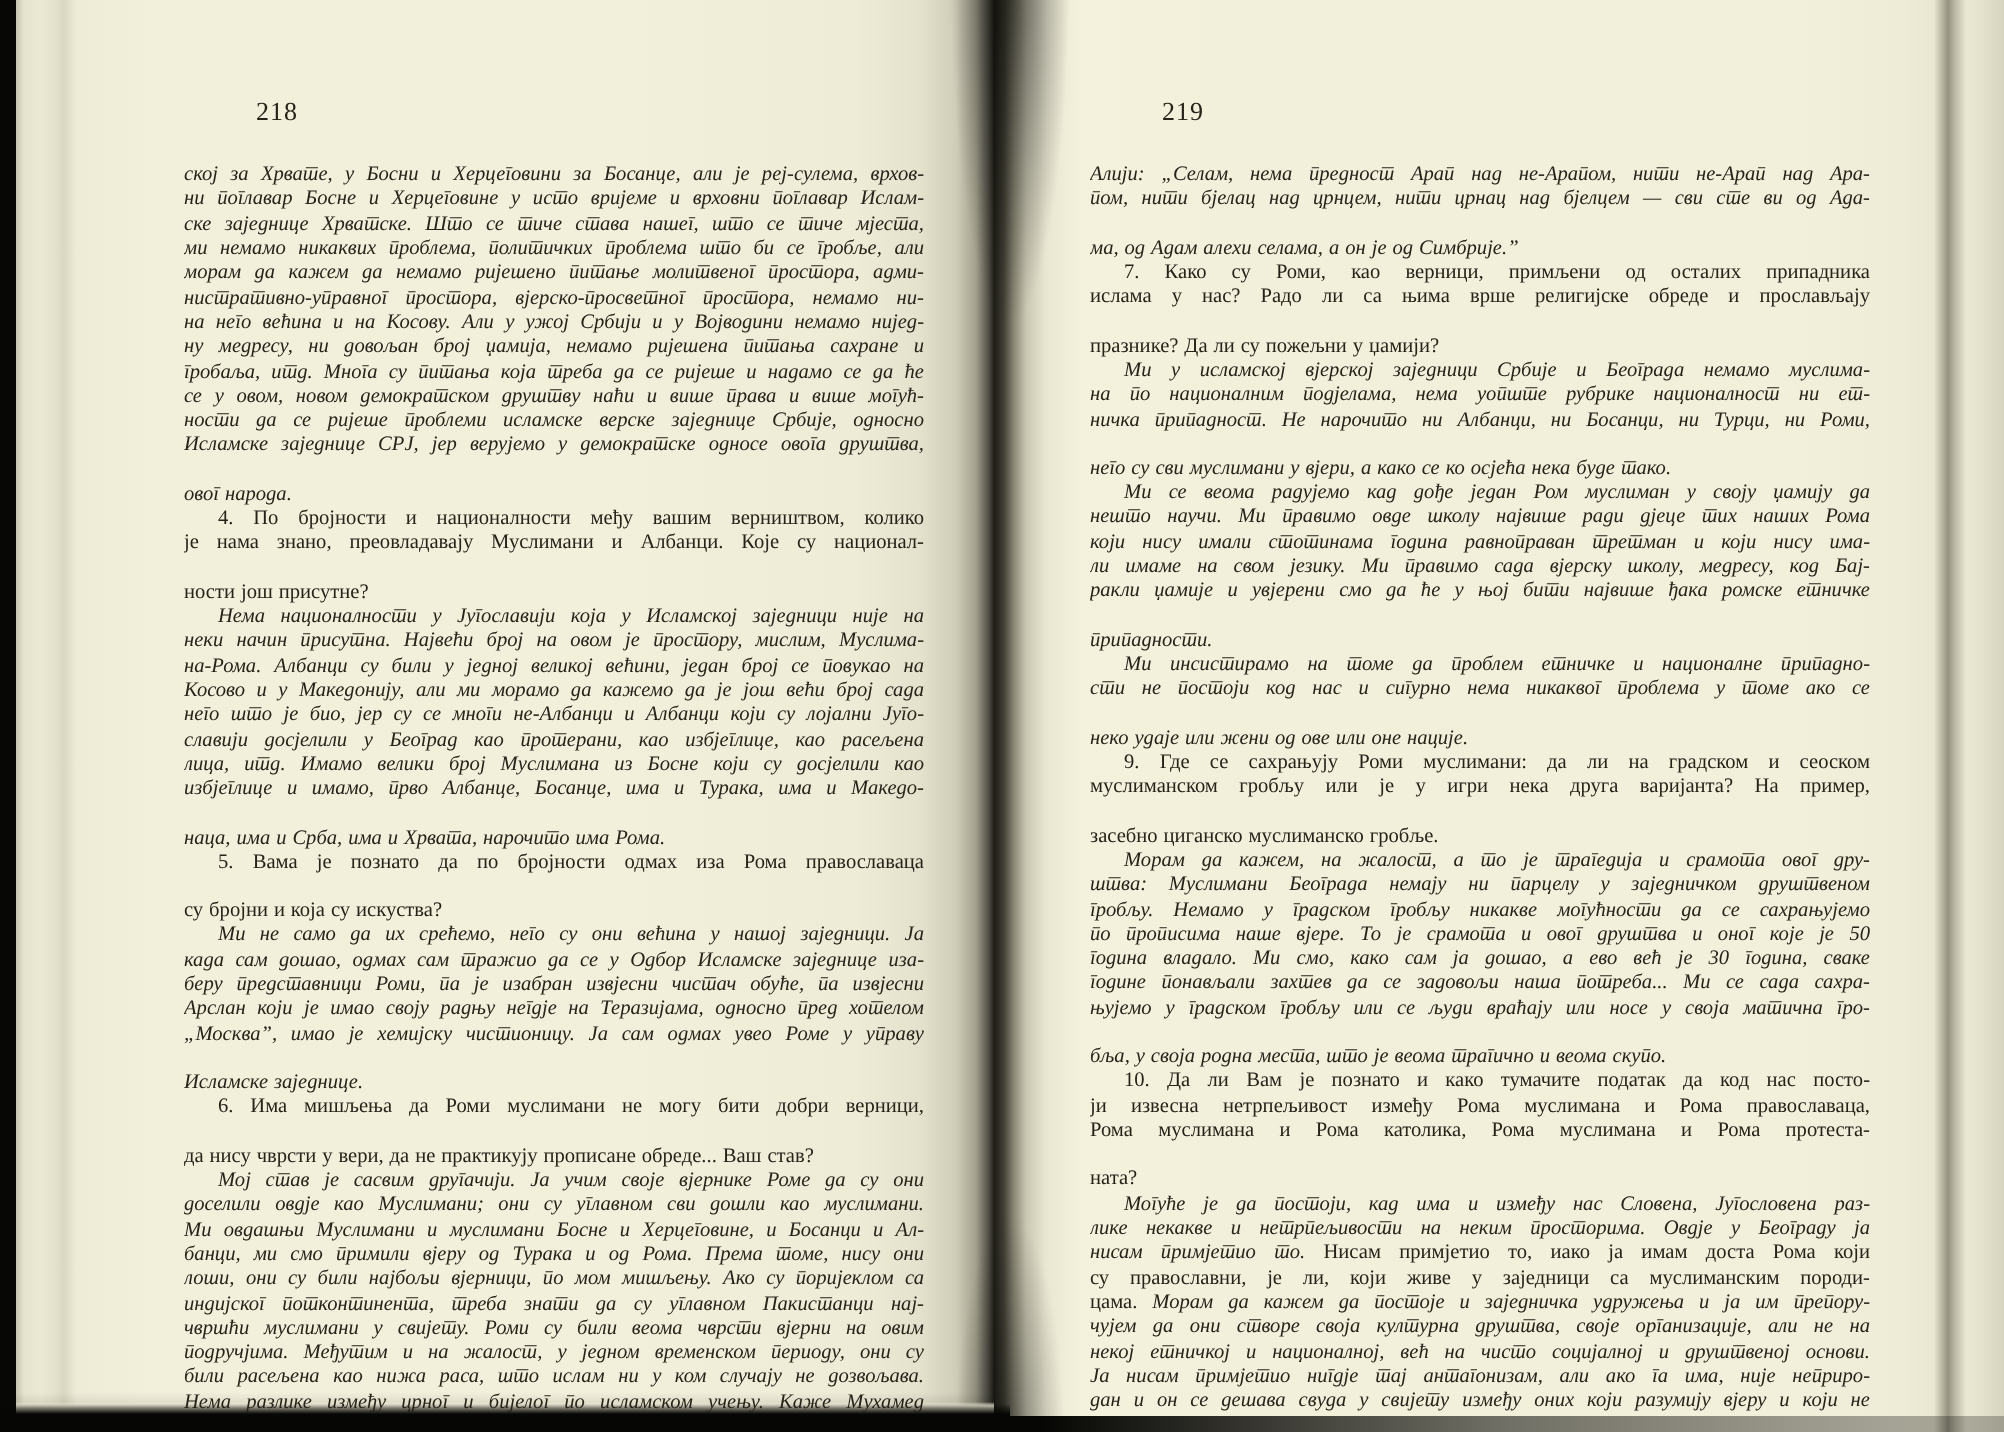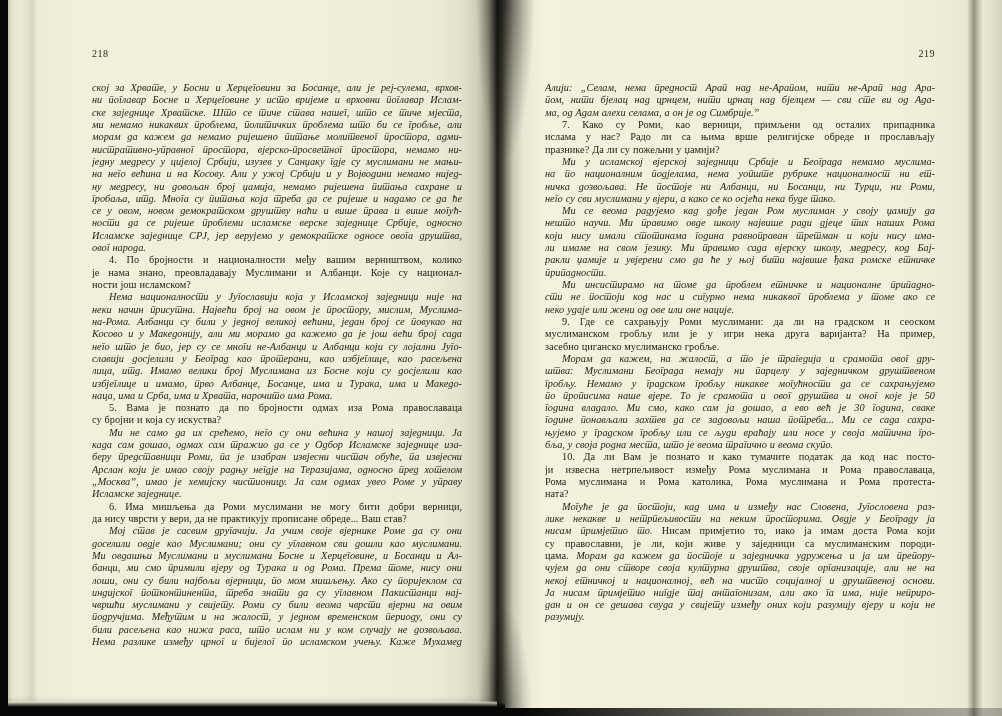--- a/index.html
+++ b/index.html
@@ -44,32 +44,32 @@
     background:linear-gradient(0deg,#d4d1bc 0px,#e7e4cf 5px,rgba(0,0,0,.07) 7px,rgba(0,0,0,0) 12px);
   }
   .bottom-edge{
     position:absolute;left:0;bottom:0;width:100%;height:8px;
     background:linear-gradient(90deg,#060604 0,#060604 52%,rgba(6,6,4,.55) 75%,rgba(6,6,4,.25) 100%);
   }
   .bottom-edge-left{
     position:absolute;left:0;bottom:0;width:505px;height:14px;
     background:linear-gradient(0deg,#060604 9px,rgba(6,6,4,.45) 12px,rgba(6,6,4,0) 14px);
   }
-  .pagenum{position:absolute;top:48px;font-size:10px;letter-spacing:.5px;}
+  .pagenum{position:absolute;top:48px;font-size:13px;letter-spacing:.5px;margin-left:36px;}
   #left-num{left:92px;}
-  #right-num{left:545px;width:390px;text-align:right;}
+  #right-num{left:545px;width:390px;}
   .textcol{position:absolute;top:82px;font-size:10.3px;line-height:12.32px;font-family:Liberation Serif, serif;}
   #left-text{left:92px;width:370px;}
   #right-text{left:545px;width:390px;}
   .line{
     height:12.32px;overflow:hidden;
     text-align:justify;text-align-last:justify;
     word-spacing:.4px;
   }
-  .line.lastline{text-align-last:left;}
+  .line.lastline{text-align-last:left;margin-top:12px;}
   .line.indent{padding-left:17px;}
   .it{font-style:italic;}
   .rm{font-style:normal;}
 </style>
 </head>
 <body>
 
 <div class="photo">
   <div class="page-left"></div>
   <div class="page-right"></div>
@@ -83,33 +83,32 @@
   <div class="pagenum" id="right-num">219</div>
 
   <div class="textcol" id="left-text">
       <div>
         <div class="line it">ској за Хрвате, у Босни и Херцеговини за Босанце, али је реј-сулема, врхов-</div>
         <div class="line it">ни поглавар Босне и Херцеговине у исто вријеме и врховни поглавар Ислам-</div>
         <div class="line it">ске заједнице Хрватске. Што се тиче става нашег, што се тиче мјеста,</div>
         <div class="line it">ми немамо никаквих проблема, политичких проблема што би се гробље, али</div>
         <div class="line it">морам да кажем да немамо ријешено питање молитвеног простора, адми-</div>
         <div class="line it">нистративно-управног простора, вјерско-просветног простора, немамо ни-</div>
-        <div class="line it">једну медресу у цијелој Србији, изузев у Санџаку гдје су муслимани не мањи-</div>
         <div class="line it">на него већина и на Косову. Али у ужој Србији и у Војводини немамо нијед-</div>
         <div class="line it">ну медресу, ни довољан број џамија, немамо ријешена питања сахране и</div>
         <div class="line it">гробаља, итд. Многа су питања која треба да се ријеше и надамо се да ће</div>
         <div class="line it">се у овом, новом демократском друштву наћи и више права и више могућ-</div>
         <div class="line it">ности да се ријеше проблеми исламске верске заједнице Србије, односно</div>
         <div class="line it">Исламске заједнице СРЈ, јер верујемо у демократске односе овога друштва,</div>
         <div class="line it lastline">овог народа.</div>
       </div>
       <div>
         <div class="line rm indent">4. По бројности и националности међу вашим верништвом, колико</div>
         <div class="line rm">је нама знано, преовладавају Муслимани и Албанци. Које су национал-</div>
-        <div class="line rm lastline">ности још исламском?</div>
+        <div class="line rm lastline">ности још присутне?</div>
       </div>
       <div>
         <div class="line it indent">Нема националности у Југославији која у Исламској заједници није на</div>
         <div class="line it">неки начин присутна. Највећи број на овом је простору, мислим, Муслима-</div>
         <div class="line it">на-Рома. Албанци су били у једној великој већини, један број се повукао на</div>
         <div class="line it">Косово и у Македонију, али ми морамо да кажемо да је још већи број сада</div>
         <div class="line it">него што је био, јер су се многи не-Албанци и Албанци који су лојални Југо-</div>
         <div class="line it">славији досјелили у Београд као протерани, као избјеглице, као расељена</div>
         <div class="line it">лица, итд. Имамо велики број Муслимана из Босне који су досјелили као</div>
         <div class="line it">избјеглице и имамо, прво Албанце, Босанце, има и Турака, има и Македо-</div>
@@ -151,21 +150,21 @@
         <div class="line it lastline">ма, од Адам алехи селама, а он је од Симбрије.”</div>
       </div>
       <div>
         <div class="line rm indent">7. Како су Роми, као верници, примљени од осталих припадника</div>
         <div class="line rm">ислама у нас? Радо ли са њима врше религијске обреде и прослављају</div>
         <div class="line rm lastline">празнике? Да ли су пожељни у џамији?</div>
       </div>
       <div>
         <div class="line it indent">Ми у исламској вјерској заједници Србије и Београда немамо муслима-</div>
         <div class="line it">на по националним подјелама, нема уопште рубрике националност ни ет-</div>
-        <div class="line it">ничка дозвољава. Не постоје ни Албанци, ни Босанци, ни Турци, ни Роми,</div>
+        <div class="line it">ничка припадност. Не нарочито ни Албанци, ни Босанци, ни Турци, ни Роми,</div>
         <div class="line it lastline">него су сви муслимани у вјери, а како се ко осјећа нека буде тако.</div>
       </div>
       <div>
         <div class="line it indent">Ми се веома радујемо кад дође један Ром муслиман у своју џамију да</div>
         <div class="line it">нешто научи. Ми правимо овде школу највише ради дјеце тих наших Рома</div>
         <div class="line it">који нису имали стотинама година равноправан третман и који нису има-</div>
         <div class="line it">ли имаме на свом језику. Ми правимо сада вјерску школу, медресу, код Бај-</div>
         <div class="line it">ракли џамије и увјерени смо да ће у њој бити највише ђака ромске етничке</div>
         <div class="line it lastline">припадности.</div>
       </div>

